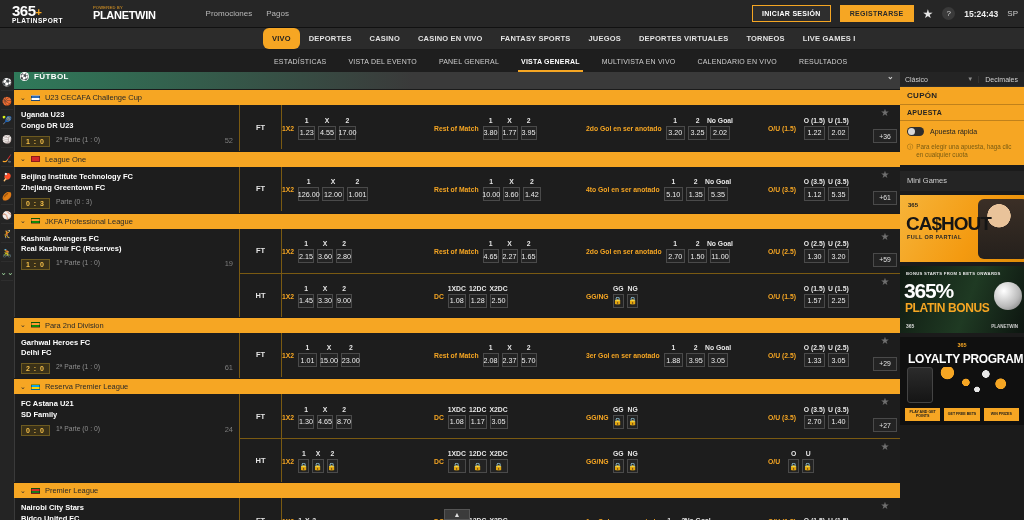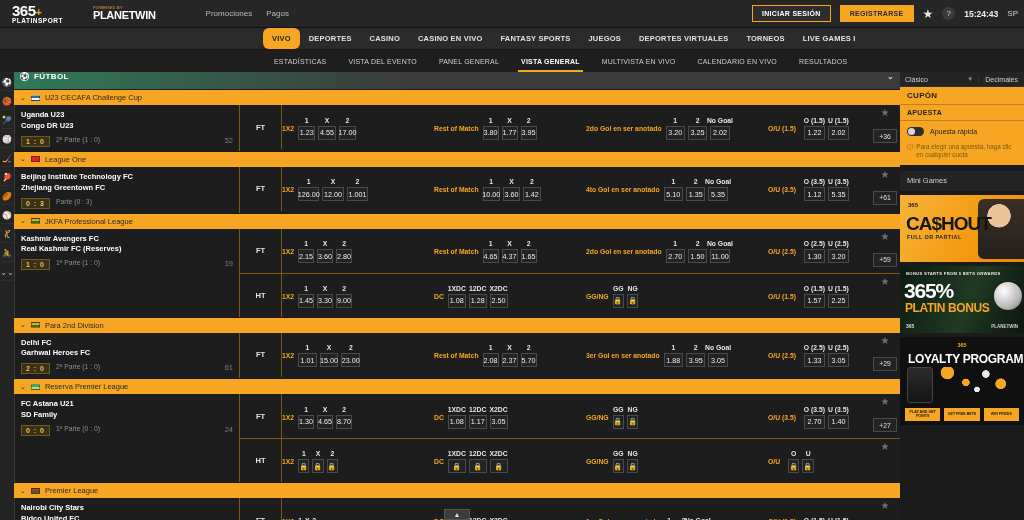--- a/index.html
+++ b/index.html
@@ -538,21 +538,21 @@
                   </div>
                   <div class="mk g2">
                     <div class="mk-title">Rest of Match</div>
                     <div class="mk-cells">
                       <div class="cell">
                         <div class="hd">1</div>
                         <div class="od">4.65</div>
                       </div>
                       <div class="cell">
                         <div class="hd">X</div>
-                        <div class="od">4.37</div>
+                        <div class="od">2.27</div>
                       </div>
                       <div class="cell">
                         <div class="hd">2</div>
                         <div class="od">1.65</div>
                       </div>
                     </div>
                   </div>
                   <div class="mk g3">
                     <div class="mk-title">2do Gol en ser anotado</div>
                     <div class="mk-cells">
@@ -659,22 +659,22 @@
               </div>
             </div>
           </div>
           <div class="league">
             <span class="chev">⌄</span>
             <span class="flag" style="background: linear-gradient(rgb(255, 153, 51) 50%, rgb(19, 136, 8) 50%);"></span>
             <span>Para 2nd Division</span>
           </div>
           <div class="match">
             <div class="m-left">
+              <div class="tm">Garhwal Heroes FC</div>
               <div class="tm">Delhi FC</div>
-              <div class="tm">Garhwal Heroes FC</div>
               <div class="row3">
                 <div class="score">2 : 0</div>
                 <div class="per">2ª Parte  (1 : 0)</div>
                 <div class="min">61</div>
               </div>
             </div>
             <div class="m-periods">
               <div class="prow">
                 <div class="p-label">FT</div>
                 <div class="p-markets">

